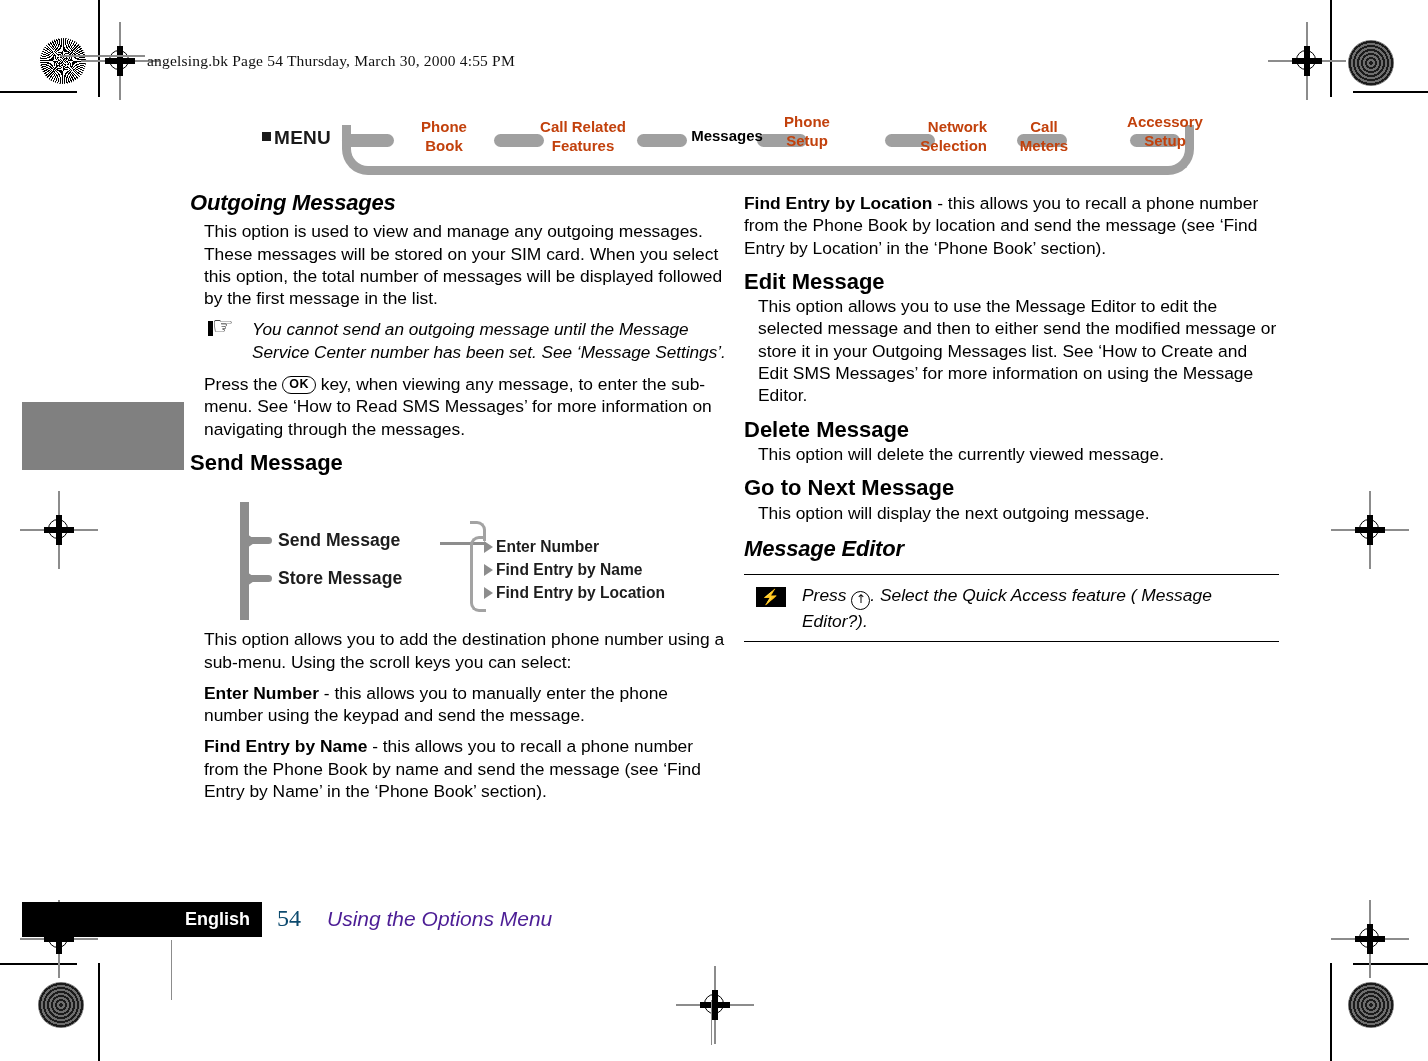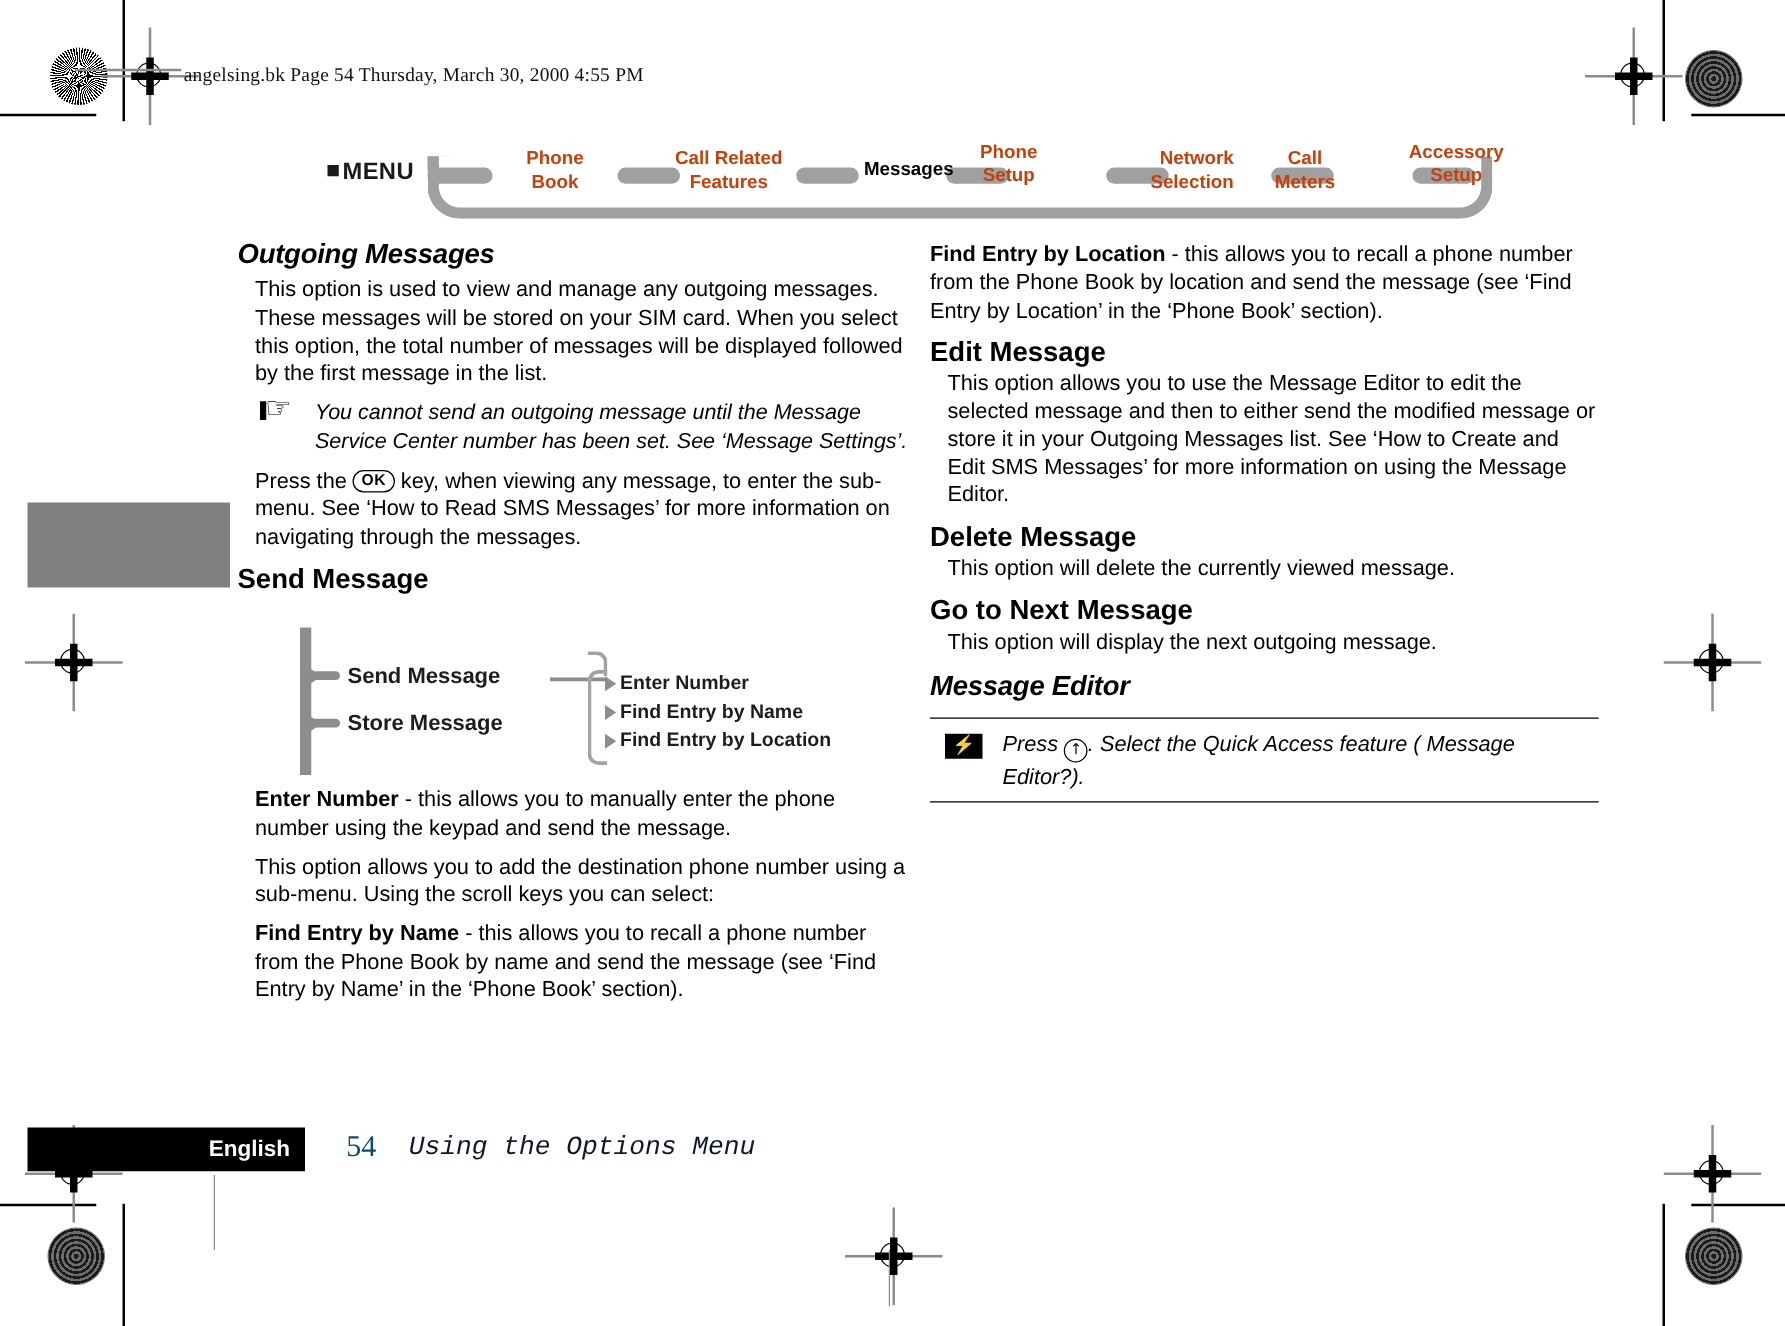--- a/index.html
+++ b/index.html
@@ -309,21 +309,21 @@
     padding-left: 58px;
     font-style: italic;
     font-size: 17.4px;
     line-height: 22.3px;
   }
 
   
   .footer-bar {
     position: absolute;
     left: 22px; top: 902px;
-    width: 222px; height: 35px;
+    width: 240px; height: 35px;
     background: #000;
   }
   .footer-bar span {
     position: absolute;
     right: 12px; top: 7px;
     color: #fff;
     font-family: "Liberation Sans", sans-serif;
     font-weight: bold;
     font-size: 18px;
   }
@@ -331,24 +331,24 @@
     position: absolute;
     left: 277px; top: 905px;
     font-family: "Liberation Serif", serif;
     font-weight: normal;
     font-size: 24px;
     color: #0c4a6e;
   }
   .footer-title {
     position: absolute;
     left: 327px; top: 907px;
-    font-family: Liberation Mono, monospace;
+    font-family: Liberation Sans, sans-serif;
     font-style: italic;
     font-size: 21px;
-    color: #0f172a;
+    color: #4c1d95;
   }
 </style>
 </head>
 <body>
 
 <div class="reg-line" style="left:98px;top:0px;width:1.6px;height:97px;"></div>
 <div class="reg-line" style="left:0px;top:91px;width:77px;height:1.6px;"></div>
 <div class="reg-line" style="left:1330px;top:0px;width:1.6px;height:97px;"></div>
 <div class="reg-line" style="left:1353px;top:91px;width:75px;height:1.6px;"></div>
 <div class="reg-line" style="left:98px;top:963px;width:1.6px;height:98px;"></div>
@@ -475,23 +475,23 @@
     </span>
     <span>You cannot send an outgoing message until the Message Service Center number has been set. See ‘Message Settings’.</span>
   </div>
 
   <p class="body"><span>Press the </span><span class="okkey">OK</span><span> key, when viewing any message, to enter the sub-menu. See ‘How to Read SMS Messages’ for more information on navigating through the messages.</span></p>
 
   <h3 class="sub" style="margin-left:0;">Send Message</h3>
 
   <div style="height:152px;"></div>
 
+  <p class="body">This option allows you to add the destination phone number using a sub-menu. Using the scroll keys you can select:</p>
+
   <p class="body"><b class="term">Enter Number</b><span> - this allows you to manually enter the phone number using the keypad and send the message.</span></p>
-
-  <p class="body">This option allows you to add the destination phone number using a sub-menu. Using the scroll keys you can select:</p>
 
   <p class="body"><b class="term">Find Entry by Name</b><span> - this allows you to recall a phone number from the Phone Book by name and send the message (see ‘Find Entry by Name’ in the ‘Phone Book’ section).</span></p>
 </div>
 
 <div class="tree">
   <div class="spine"></div>
   <div class="arrow" style="left:15px;top:34px;"></div>
   <div class="arrow" style="left:15px;top:72px;"></div>
   <div class="branch" style="left:14px;top:37px;width:26px;"></div>
   <div class="branch" style="left:14px;top:75px;width:26px;"></div>

